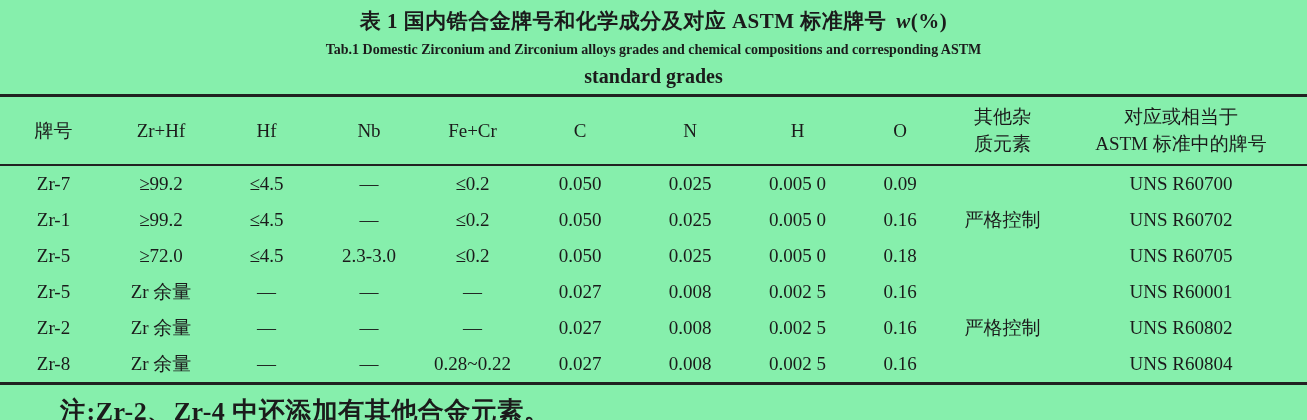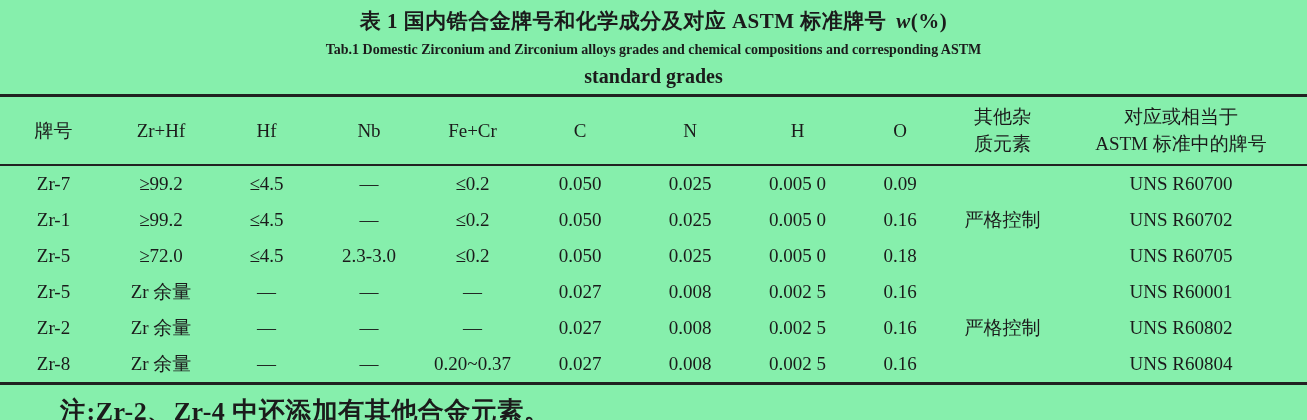--- a/index.html
+++ b/index.html
@@ -188,21 +188,21 @@
         <td>0.008</td>
         <td>0.002 5</td>
         <td>0.16</td>
         <td>UNS R60802</td>
       </tr>
       <tr>
         <td>Zr-8</td>
         <td>Zr 余量</td>
         <td>—</td>
         <td>—</td>
-        <td>0.20~0.37</td>
+        <td>0.28~0.22</td>
         <td>0.027</td>
         <td>0.008</td>
         <td>0.002 5</td>
         <td>0.16</td>
         <td>UNS R60804</td>
       </tr>
     </tbody>
   </table>
 
   <div class="note">注:Zr-2、Zr-4 中还添加有其他合金元素。</div>

